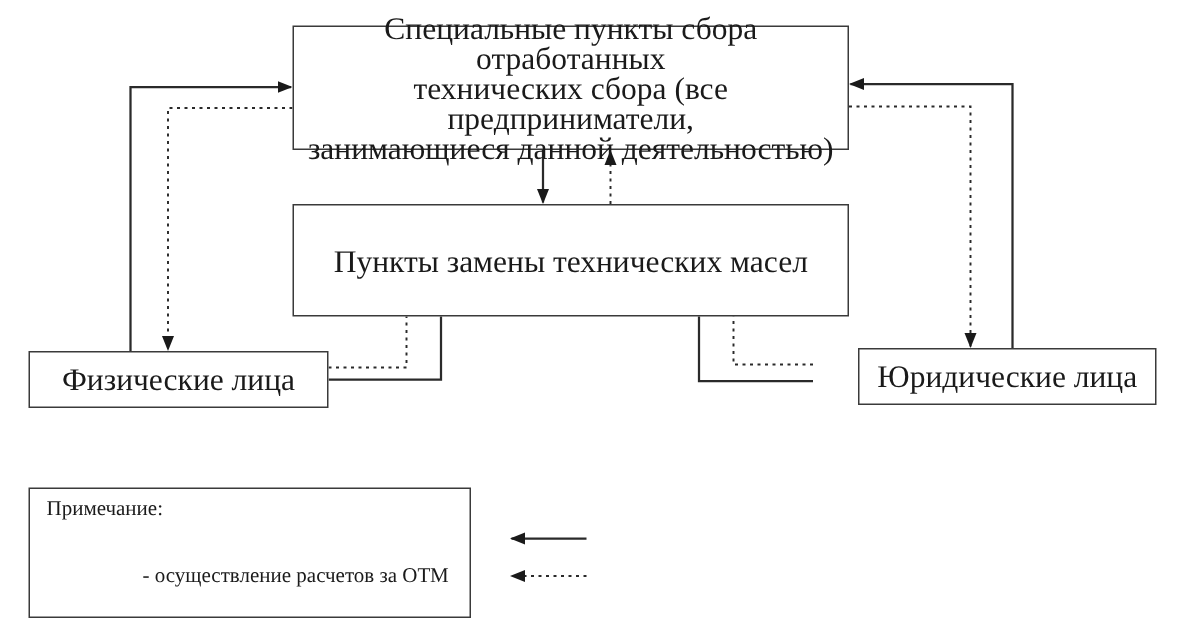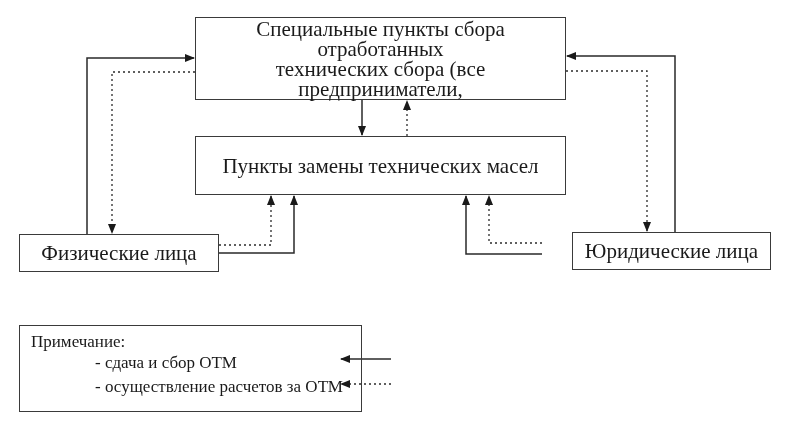--- a/index.html
+++ b/index.html
@@ -3,26 +3,26 @@
 <meta charset="utf-8">
 <style>
   html, body { margin: 0; padding: 0; background: #ffffff; }
   body { width: 787px; height: 426px; position: relative; overflow: hidden;
          font-family: "Liberation Serif", "DejaVu Serif", serif; color: #1a1a1a; }
   .box { position: absolute; box-sizing: border-box; border: 1.6px solid #3a3a3a;
          background: #fff; display: flex; align-items: center; justify-content: center;
          text-align: center; font-size: 21px; line-height: 20px; }
   .box .lines span { display: block; }
   #box-top { left: 195px; top: 17px; width: 371px; height: 83px; }
-  #box-mid { left: 195px; top: 136px; width: 371px; height: 59px; }
+  #box-mid { left: 195px; top: 136px; width: 371px; height: 75px; }
   #box-phys { left: 19px; top: 234px; width: 200px; height: 38px; }
   #box-jur { left: 572px; top: 232px; width: 199px; height: 38px; }
   svg#arrows { position: absolute; left: 0; top: 0; }
-  #legend { position: absolute; left: 19px; top: 325px; width: 343px; height: 87px;
-            box-sizing: border-box; border: 1.5px solid #3a3a3a; font-size: 17px; }
+  #legend { position: absolute; left: 19px; top: 325px; width: 295px; height: 87px;
+            box-sizing: border-box; border: 1.5px solid #3a3a3a; font-size: 14px; }
   #legend-title { position: absolute; left: 11px; top: 6px; }
   #legend-item-0 { position: absolute; left: 75px; top: 27px; }
   #legend-item-1 { position: absolute; left: 75px; top: 51px; }
 </style>
 </head>
 <body>
 
 <svg id="arrows" width="787" height="426">
   <defs>
     <marker id="ah" markerWidth="10" markerHeight="10" refX="9" refY="5" orient="auto" markerUnits="userSpaceOnUse">
@@ -51,34 +51,34 @@
   <polyline points="542,243 489,243 489,196" fill="none" stroke="#2a2a2a" stroke-width="1.3" stroke-dasharray="2,3" marker-end="url(#ah)"></polyline>
 
   <line x1="391" y1="359" x2="341" y2="359" stroke="#2a2a2a" stroke-width="1.5" marker-end="url(#ah)"></line>
   <line x1="391" y1="384" x2="341" y2="384" stroke="#2a2a2a" stroke-width="1.3" stroke-dasharray="2,3" marker-end="url(#ah)"></line>
 </svg>
 
 <div class="box" id="box-top">
   <div class="lines">
     <span>Специальные пункты сбора отработанных</span>
     <span>технических сбора (все предприниматели,</span>
+    <span>занимающиеся данной деятельностью)</span>
   </div>
 </div>
 
 <div class="box" id="box-mid">
   <div class="lines">
     <span>Пункты замены технических масел</span>
   </div>
 </div>
 
 <div class="box" id="box-phys">
   <span>Физические лица</span>
 </div>
 
 <div class="box" id="box-jur">
   <span>Юридические лица</span>
 </div>
 
 <div id="legend">
   <span id="legend-title">Примечание:</span>
-  <span id="legend-item-0">- сдача и сбор ОТМ</span>
   <span id="legend-item-1">- осуществление расчетов за ОТМ</span>
 </div>
 
 </body></html>

